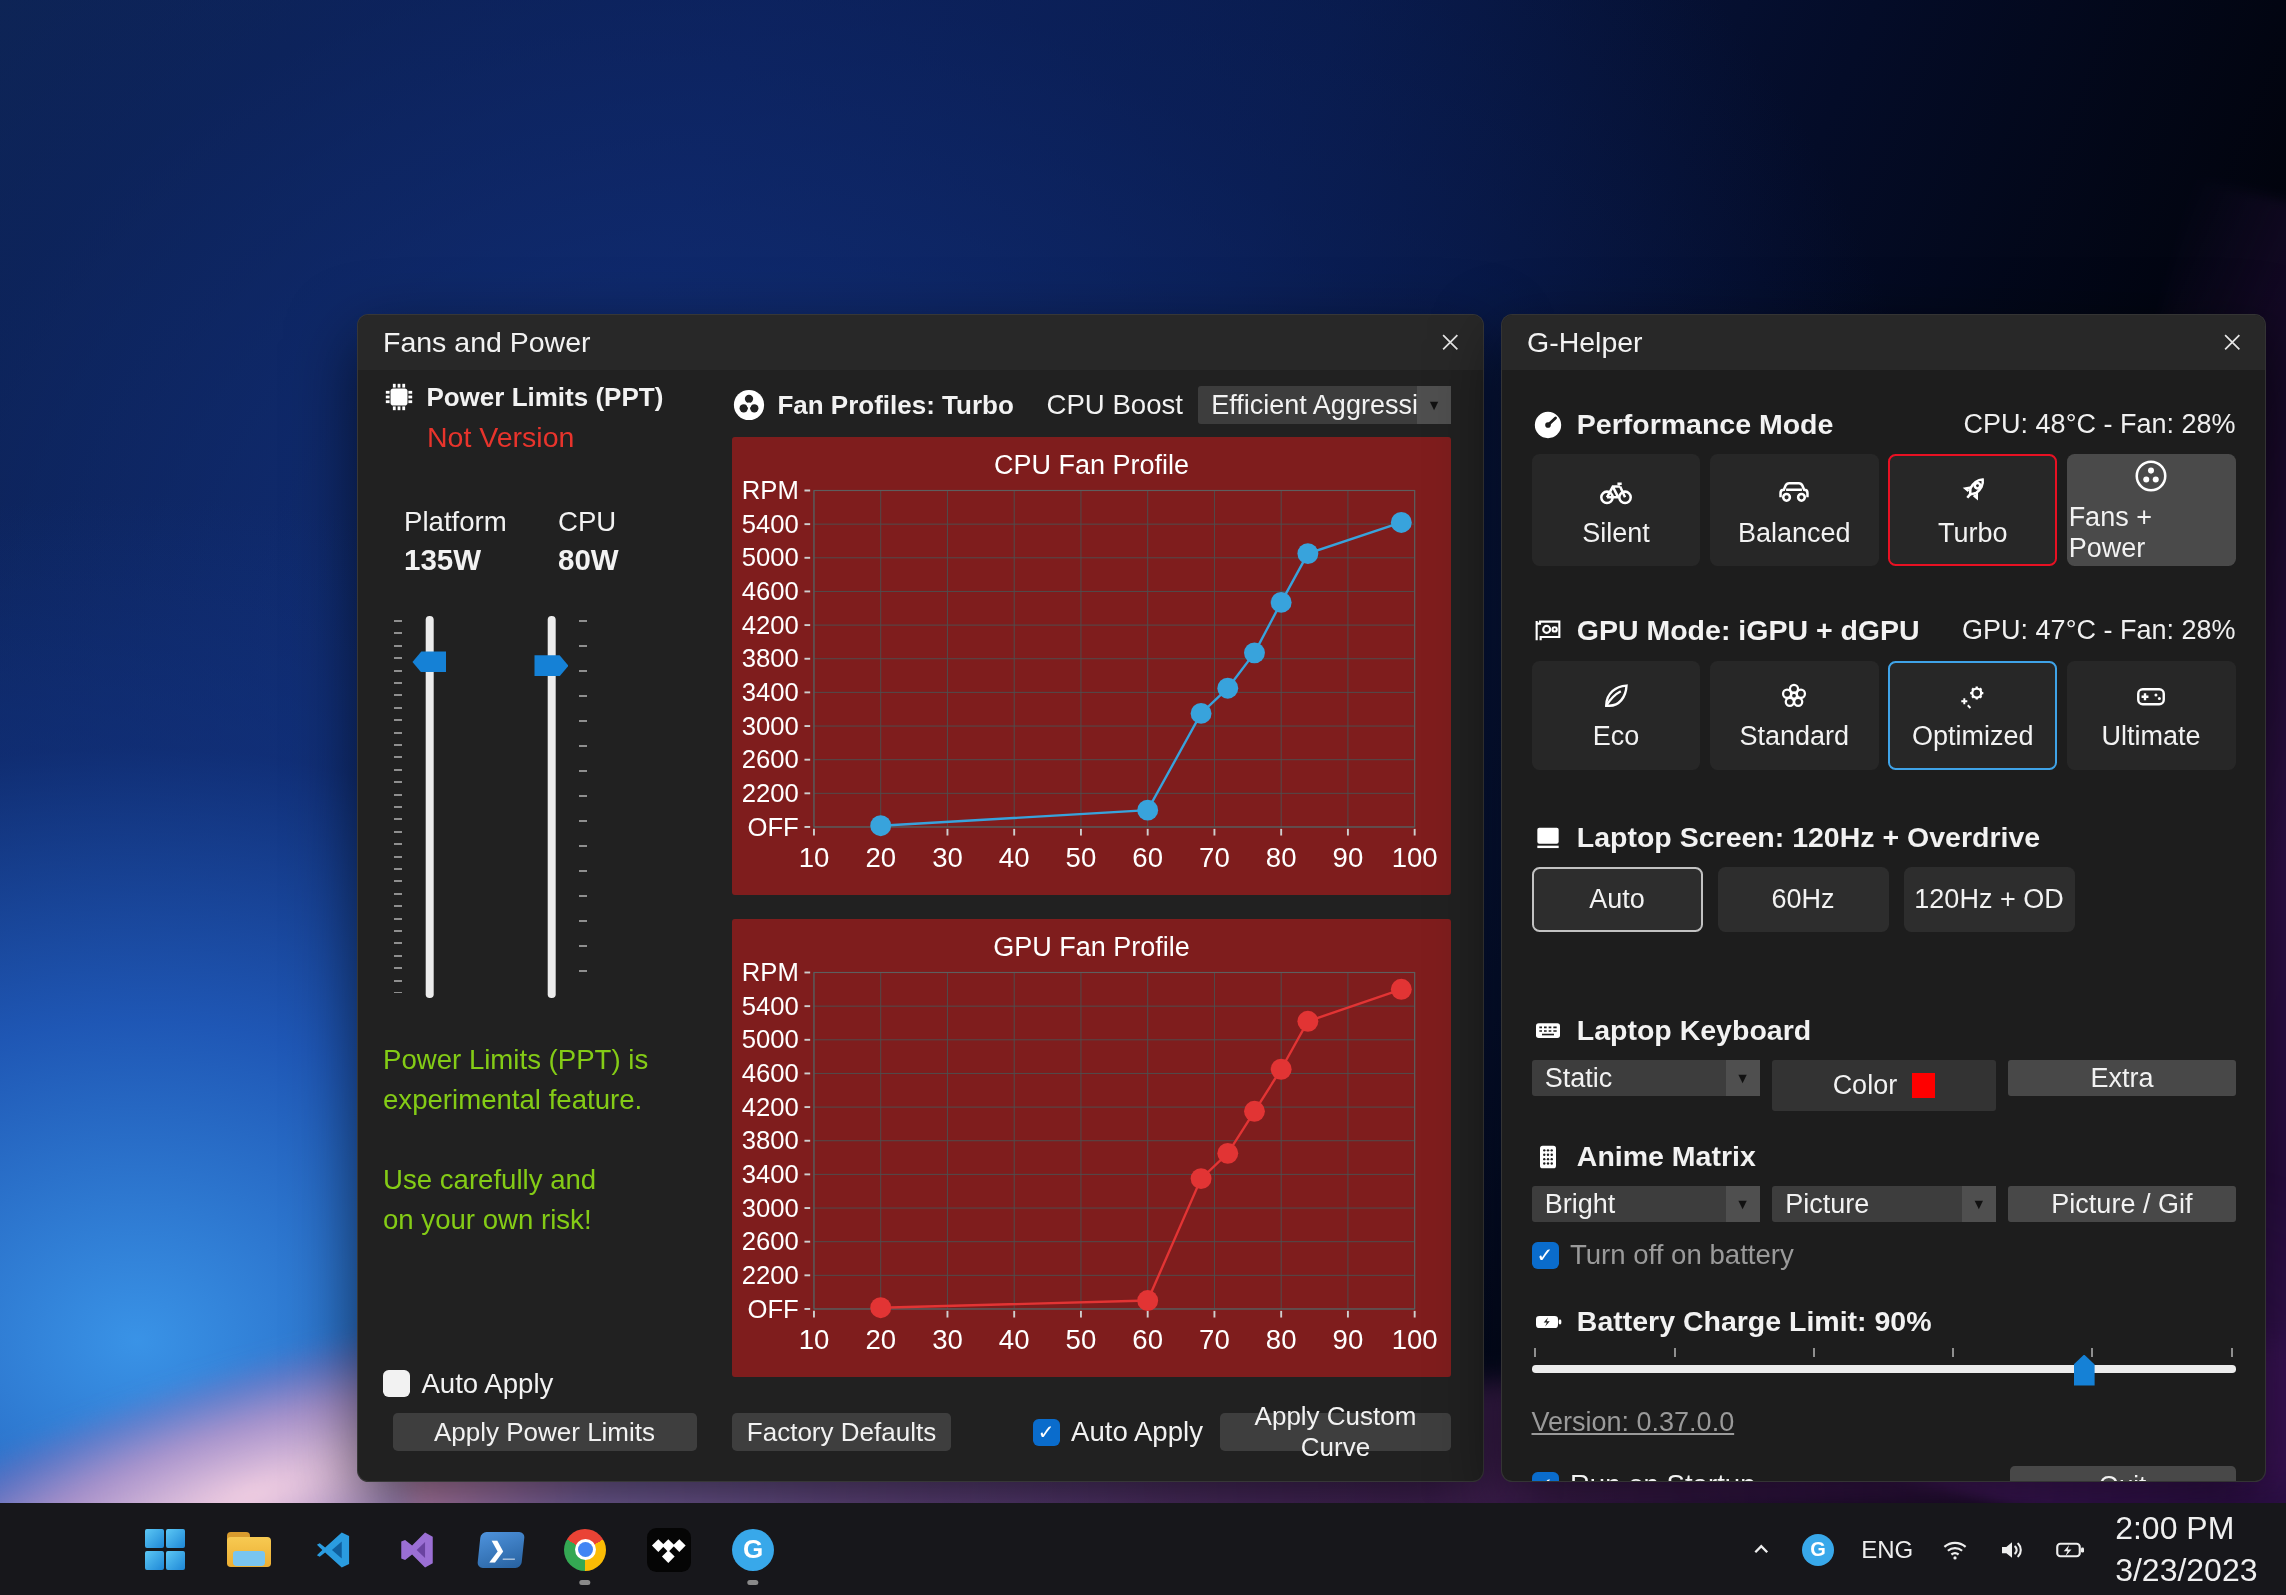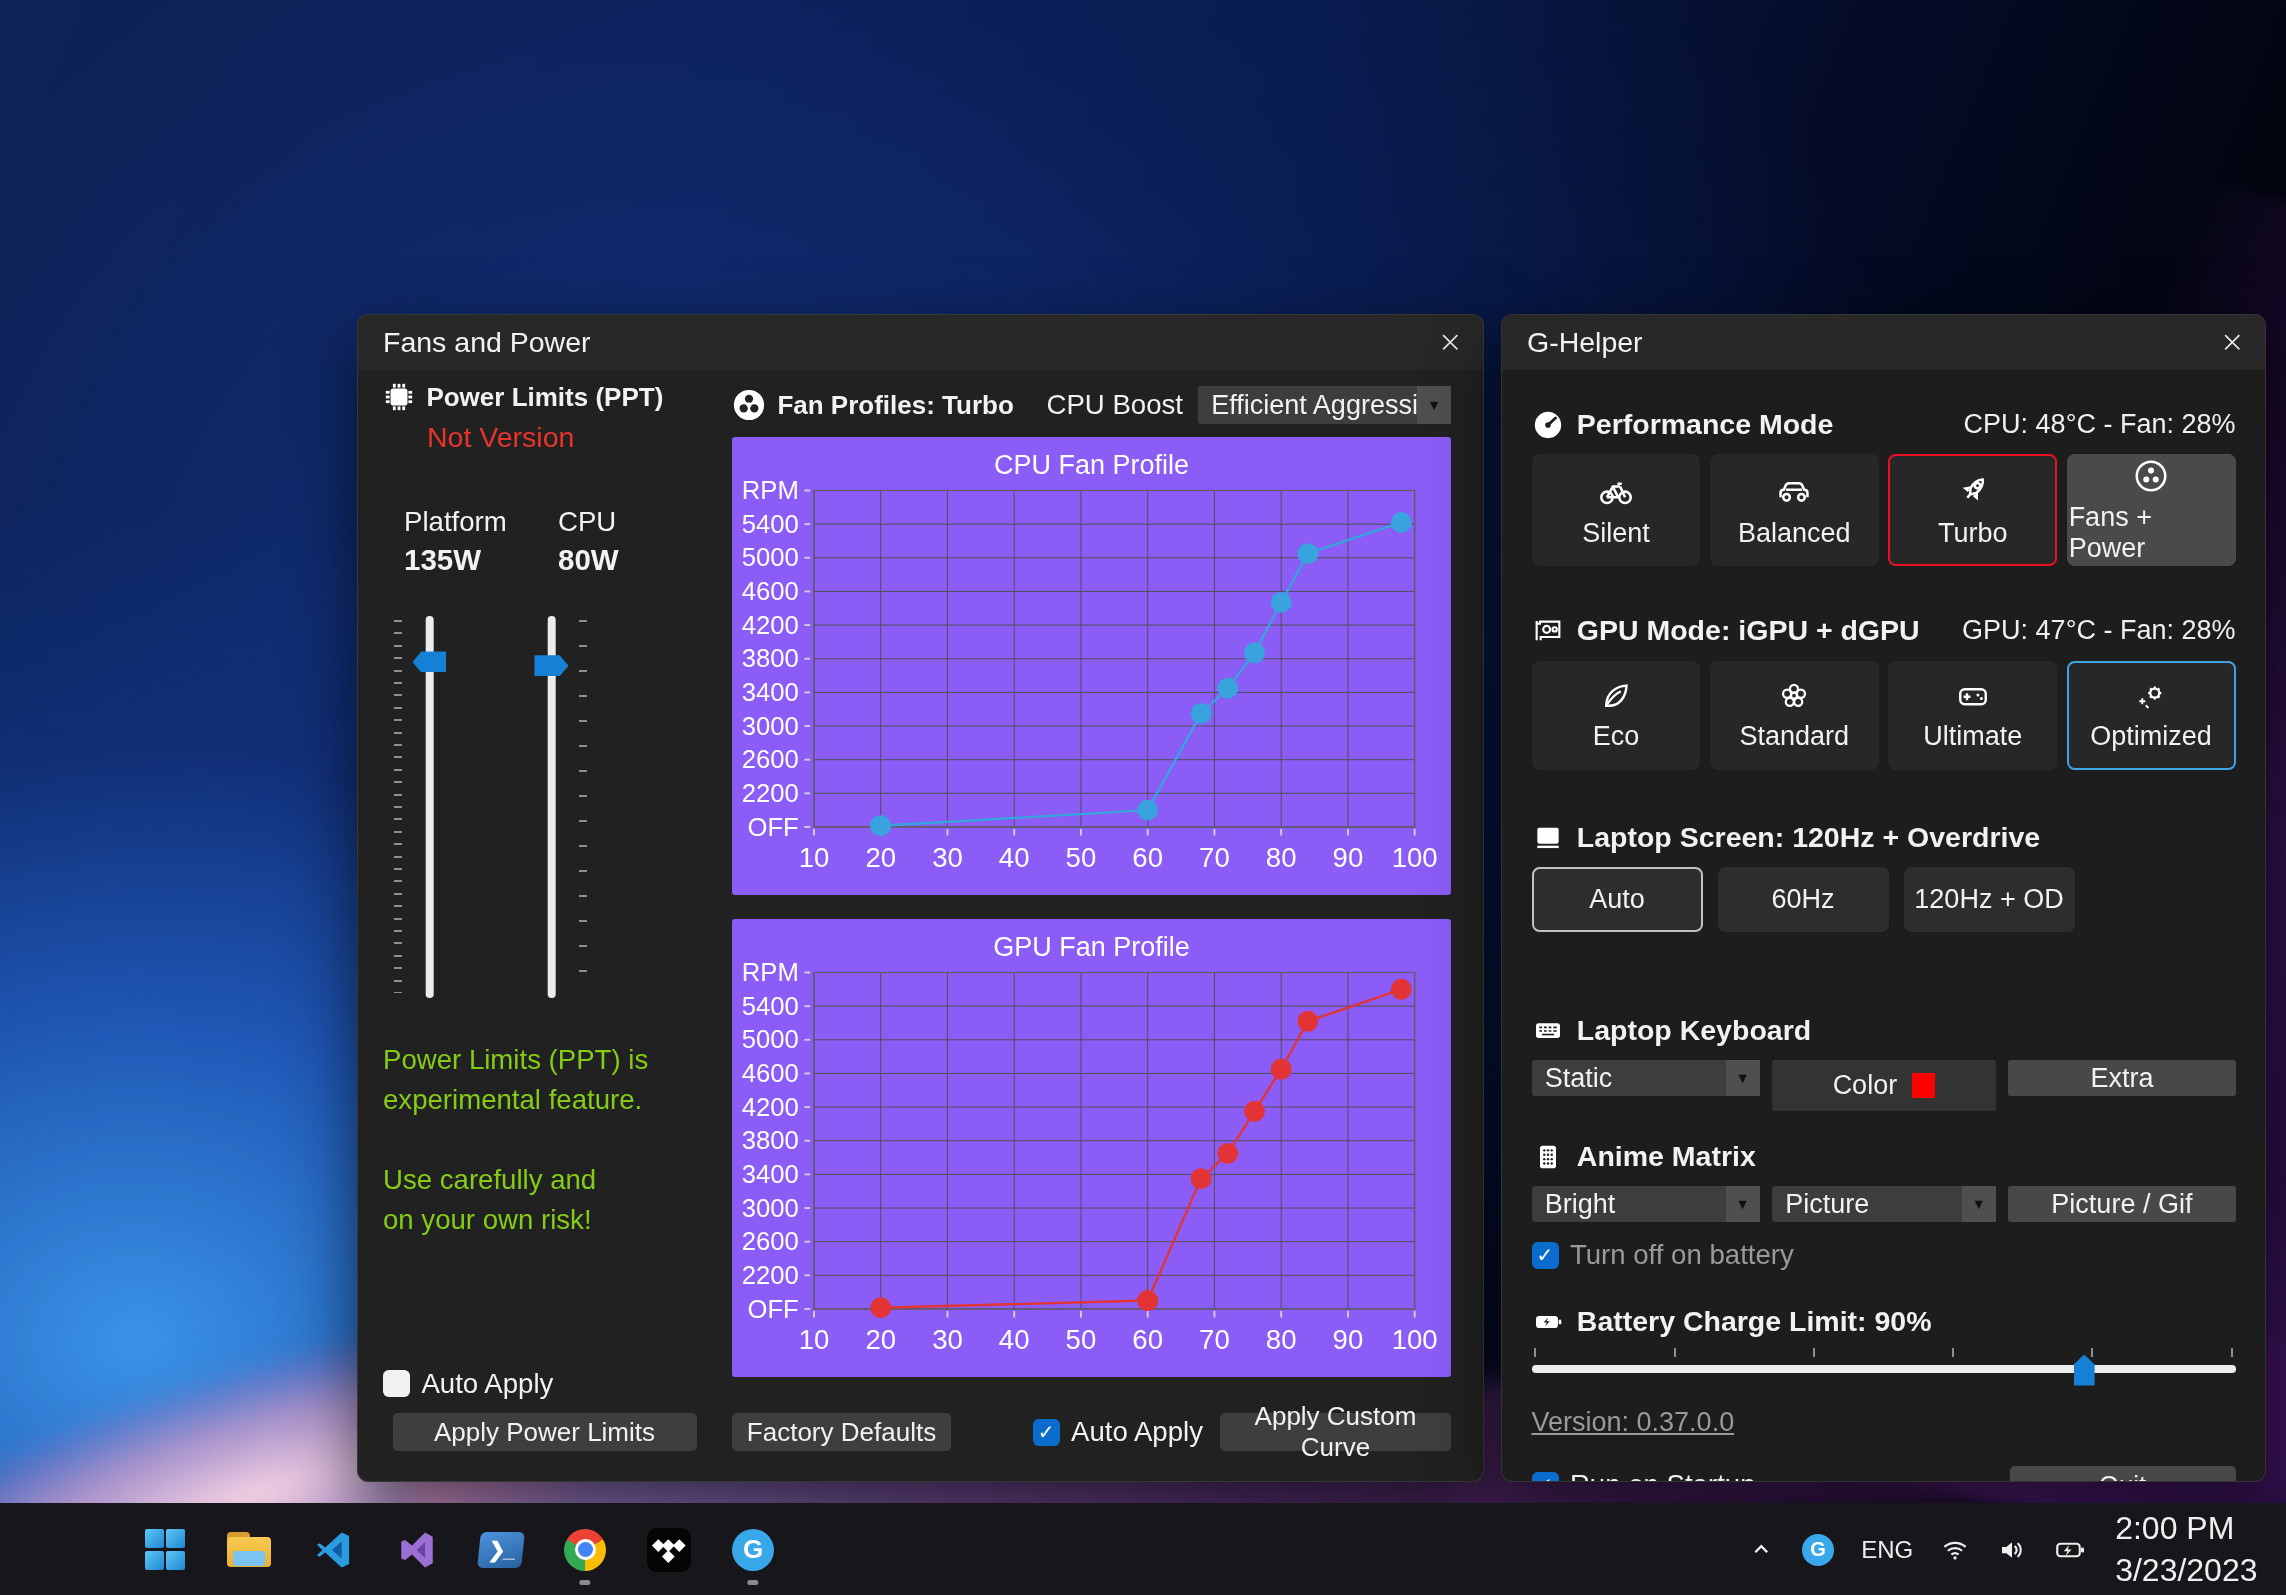--- a/index.html
+++ b/index.html
@@ -65,21 +65,21 @@
   .apply-pl{width:304px;margin:13.3px 0 0 9.5px;}
   .right-col{flex:1;display:flex;flex-direction:column;}
   .fp-header{display:flex;align-items:center;height:48px;}
   .fp-header .sec-head{gap:11.4px;}
   .cpu-boost-label{margin-left:auto;font-size:27.6px;margin-right:15px;}
   .dropdown{height:38px;background:#3d3d3d;border-radius:2.9px;display:flex;align-items:stretch;cursor:pointer;}
   .dd-cpu-boost{width:253px;}
   .dd-value{flex:1;display:flex;align-items:center;padding-left:13.3px;font-size:27px;white-space:nowrap;overflow:hidden;}
   .dd-arrow{width:34px;background:#4f4f4f;display:flex;align-items:center;justify-content:center;
             color:#111;font-size:14.3px;}
-  .chart-panel{width:719px;height:458px;background:#8b5cf6;border-radius:2.9px;margin-top:7.6px;}
+  .chart-panel{width:719px;height:458px;background:#7f1d1d;border-radius:2.9px;margin-top:7.6px;}
   .chart-panel + .chart-panel{margin-top:24px;}
   .chart-title{text-align:center;font-size:27px;padding-top:13.3px;color:#fff;}
   .fans-bottom{margin-top:auto;display:flex;align-items:center;}
   .btn-factory{width:219px;}
   .fans-bottom .cbrow{margin-left:auto;margin-right:17px;}
   .btn-curve{width:231px;}
 
   
   #ghelper-window{left:1501px;top:314px;width:763px;height:1166px;background:#1d1d1d;}
   .gh-body{flex:1;display:flex;flex-direction:column;padding:0 29.5px;}
@@ -527,41 +527,41 @@
               <circle cx="12" cy="7.2" r="2.7"></circle>
                 <circle cx="7.4" cy="10.5" r="2.7"></circle>
                 <circle cx="9.2" cy="15.9" r="2.7"></circle>
               <circle cx="14.8" cy="15.9" r="2.7"></circle>
                 <circle cx="16.6" cy="10.5" r="2.7"></circle>
                 <circle cx="12" cy="11.8" r="2"></circle>
             </svg>
           </span>
           <span>Standard</span>
         </div>
+        <div class="tile sel-blue" style="height:105px">
+          <span>
+            <svg width="36" height="36" viewBox="0 0 24 24" fill="none" stroke="#fff" stroke-width="1.5">
+              <circle cx="14.5" cy="10" r="3"></circle>
+              <path d="M14.5 5.6 V7 M14.5 13 V14.4 M10.1 10 H11.5 M17.5 10 H18.9 M11.4 6.9 l1 1 M16.6 12.1 l1 1 M17.6 6.9 l-1 1 M12.4 12.1 l-1 1"></path>
+              <path d="M6.2 13.5 V17.5 M4.2 15.5 H8.2" stroke-width="1.3"></path>
+              <path d="M8.5 18.2 l1.8 1.8" stroke-width="1.3"></path>
+            </svg>
+          </span>
+          <span>Optimized</span>
+        </div>
         <div class="tile" style="height:105px">
           <span>
             <svg width="36" height="36" viewBox="0 0 24 24" fill="none" stroke="#fff" stroke-width="1.6">
               <rect x="3.5" y="7.5" width="17" height="10" rx="3"></rect>
               <path d="M8 10.2 V14.8 M5.7 12.5 H10.3"></path>
               <circle cx="15.3" cy="11.3" r="1" fill="#fff" stroke="none"></circle>
               <circle cx="17.6" cy="13.6" r="1" fill="#fff" stroke="none"></circle>
             </svg>
           </span>
           <span>Ultimate</span>
-        </div>
-        <div class="tile sel-blue" style="height:105px">
-          <span>
-            <svg width="36" height="36" viewBox="0 0 24 24" fill="none" stroke="#fff" stroke-width="1.5">
-              <circle cx="14.5" cy="10" r="3"></circle>
-              <path d="M14.5 5.6 V7 M14.5 13 V14.4 M10.1 10 H11.5 M17.5 10 H18.9 M11.4 6.9 l1 1 M16.6 12.1 l1 1 M17.6 6.9 l-1 1 M12.4 12.1 l-1 1"></path>
-              <path d="M6.2 13.5 V17.5 M4.2 15.5 H8.2" stroke-width="1.3"></path>
-              <path d="M8.5 18.2 l1.8 1.8" stroke-width="1.3"></path>
-            </svg>
-          </span>
-          <span>Optimized</span>
         </div>
       </div>
 
       <div class="gh-sec-head bold mt-scr">
         <span>
           <svg width="32" height="32" viewBox="0 0 24 24">
             <rect x="4" y="5" width="16" height="12" rx="1.5" fill="#fff"></rect>
             <rect x="4" y="18.5" width="16" height="1.8" fill="#fff"></rect>
           </svg>
         </span>

